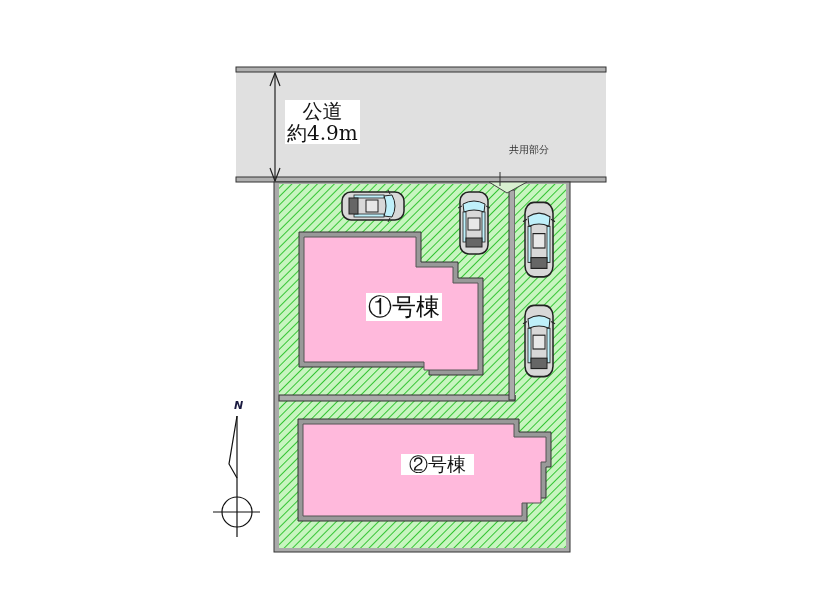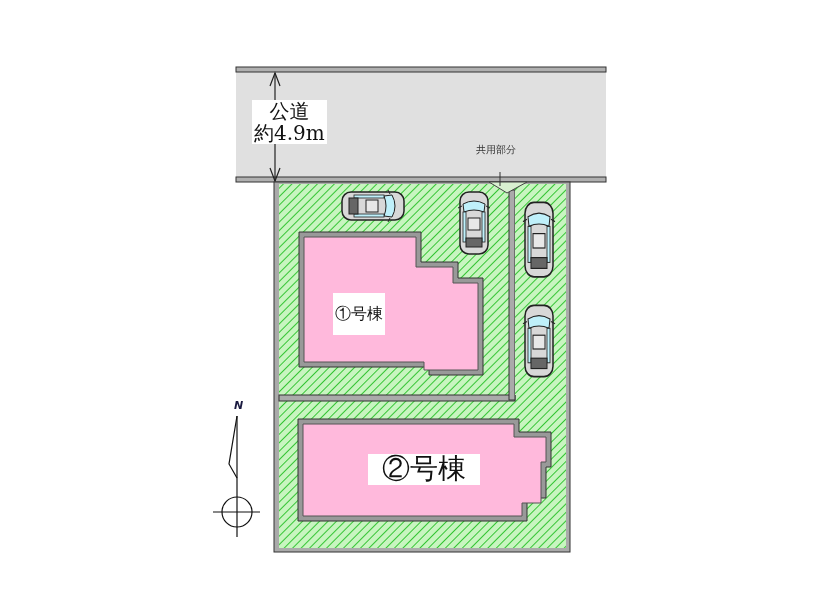--- a/index.html
+++ b/index.html
@@ -1,26 +1,26 @@
 <!DOCTYPE html>
 <html><head>
   <meta charset="utf-8">
   <style>
     html, body { margin:0; padding:0; background:#fff; }
     body { width:819px; height:614px; position:relative; overflow:hidden;
            font-family: "DejaVu Serif", serif; }
     svg.plan { position:absolute; left:0; top:0; }
     .label { position:absolute; background:#fff; color:#111; line-height:1.1;
-             font-family: "DejaVu Serif", serif; white-space:nowrap; }
+             font-family: "DejaVu Serif", serif; white-space:nowrap;margin-left:33px; }
     .road-label { left:252px; top:100px; font-size:20px; text-align:center; padding:0 2px; }
     .road-label span { display:block; }
     .shared-label { left:476px; top:144px; font-size:10px; background:transparent; color:#333;
                     font-family:"DejaVu Sans", sans-serif; }
-    .b1-label { left:333px; top:293px; font-size:16px; padding:12px 2px; }
-    .b2-label { left:368px; top:454px; font-size:28px; padding:0 14px; }
+    .b1-label { left:333px; top:293px; font-size:24px; padding:1px 2px; }
+    .b2-label { left:368px; top:454px; font-size:19px; padding:0 8px; }
     .north { position:absolute; left:234px; top:399px; font-size:11px; font-weight:bold;
              font-style:italic; color:#1a1a40; font-family:"DejaVu Sans", sans-serif; }
   </style>
 </head>
 <body>
 
 <svg class="plan" width="819" height="614" viewBox="0 0 819 614">
   <defs>
     <pattern id="hatch" patternUnits="userSpaceOnUse" width="6" height="6" patternTransform="rotate(45)">
       <rect width="6" height="6" fill="#c8f5c0"></rect>

